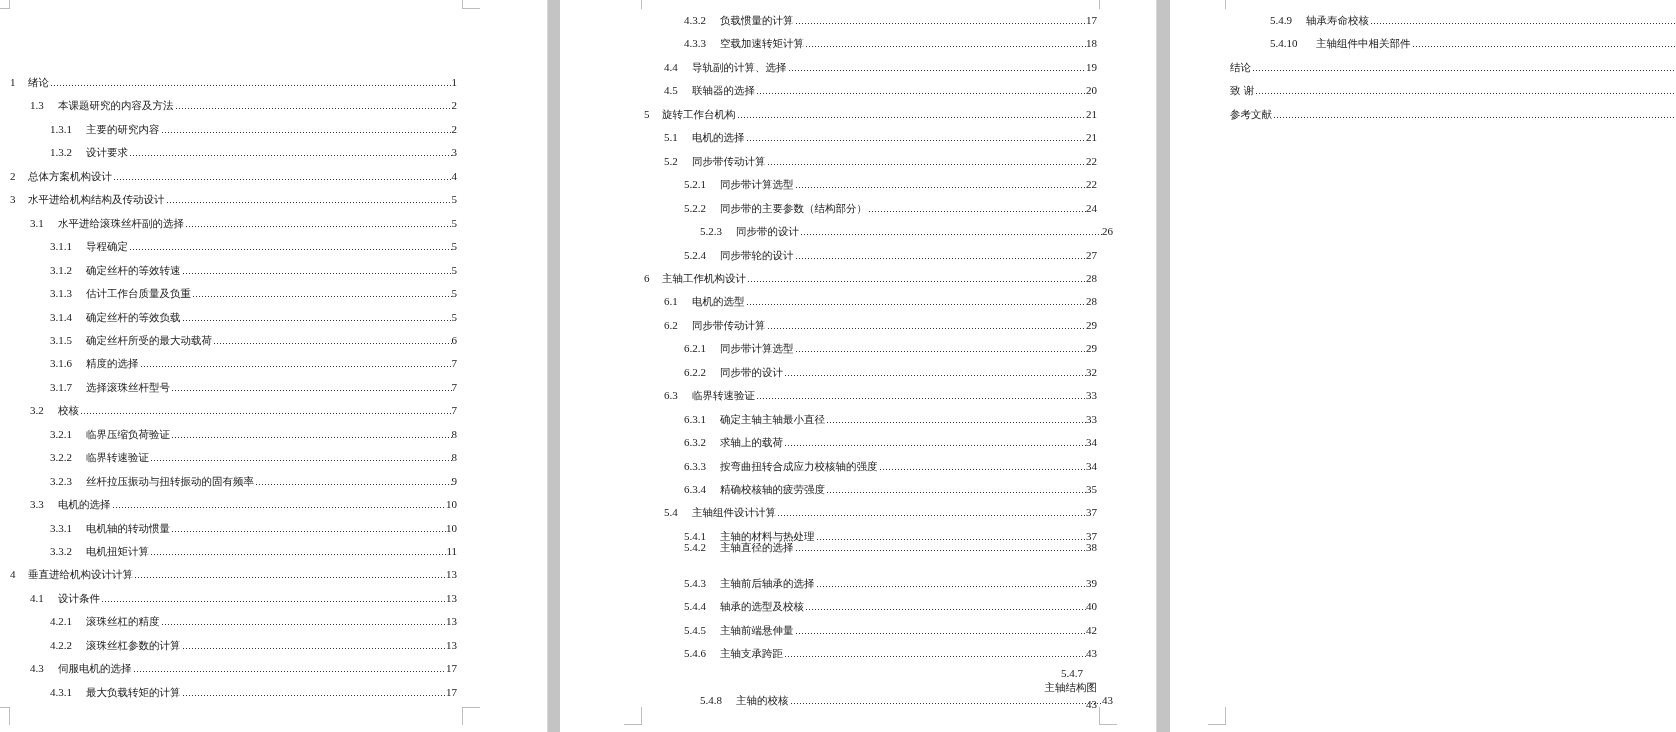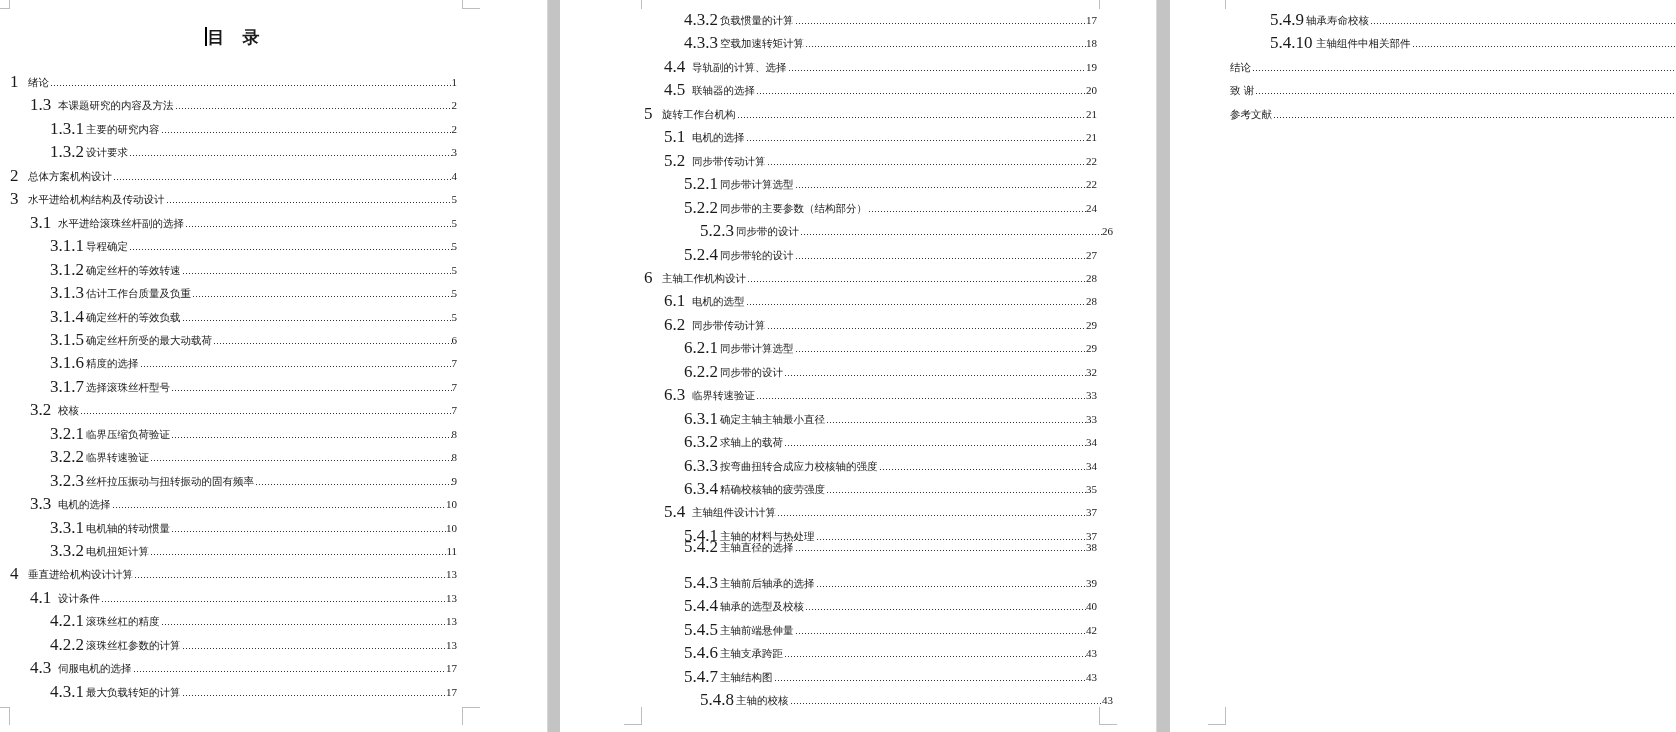--- a/index.html
+++ b/index.html
@@ -26,21 +26,21 @@
     position: absolute; left: 0; width: 470px; top: 26px; text-align: center;
     font-family: "DejaVu Sans", sans-serif; font-weight: bold; font-size: 17px; letter-spacing: 6px;
   }
   .cursor { display: inline-block; width: 2px; height: 19px; background: #000; vertical-align: -3px; margin-right: 1px; }
 
   .toc { position: absolute; }
   .row {
     position: absolute; height: 18px; display: flex; align-items: flex-end;
     font-size: 11px; line-height: 14px; white-space: nowrap;
   }
-  .num { font-family: "Liberation Serif", serif; font-size: 17px; flex: none; }
+  .num { font-family: "Liberation Serif", serif; font-size: 11px; flex: none; }
   .txt { font-family: "DejaVu Sans", sans-serif; font-size: 10.5px; flex: none; }
   .leader {
     flex: 1 1 auto; height: 1px; margin: 0 0 3px 1px;
     background-image: radial-gradient(circle, #333 0.6px, transparent 0.8px);
     background-size: 3px 2px; background-repeat: repeat-x; background-position: left center;
     min-width: 4px;
   }
   .pg { font-family: "Liberation Serif", serif; font-size: 11px; flex: none; }
 </style>
 </head>
@@ -48,23 +48,20 @@
 
 <div class="gap" style="left:547px; width:12px;"></div>
 <div class="gap" style="left:1156px; width:13px;"></div>
 
 <div class="page" style="left:0; width:547px;">
   <div class="corner c-tl" style="left:-8px; top:-9px;"></div>
   <div class="corner c-tr" style="left:462px; top:-9px;"></div>
   <div class="corner c-bl" style="left:-8px; top:707px;"></div>
   <div class="corner c-br" style="left:462px; top:707px;"></div>
 
-  <div class="toc-title">
-    <span class="cursor"></span><span>目 录</span>
-  </div>
   <div class="toc" id="toc-0">
       <div class="row" style="left: 10px; width: 447px; top: 71px;">
         <span class="num" style="width: 18px;">1</span>
         <span class="txt">绪论</span>
         <span class="leader"></span>
         <span class="pg">1</span>
       </div>
       <div class="row" style="left: 30px; width: 427px; top: 94px;">
         <span class="num" style="width: 28px;">1.3</span>
         <span class="txt">本课题研究的内容及方法</span>
@@ -391,21 +388,21 @@
         <span class="txt">主轴前端悬伸量</span>
         <span class="leader"></span>
         <span class="pg">42</span>
       </div>
       <div class="row" style="left: 124px; width: 413px; top: 642px;">
         <span class="num" style="width: 36px;">5.4.6</span>
         <span class="txt">主轴支承跨距</span>
         <span class="leader"></span>
         <span class="pg">43</span>
       </div>
-      <div class="row" style="left: 124px; width: 413px; top: 666px;">
+      <div class="row" style="left: 124px; width: 413px; top: 666px; flex-direction: column;">
         <span class="num" style="width: 36px;">5.4.7</span>
         <span class="txt">主轴结构图</span>
         <span class="leader"></span>
         <span class="pg">43</span>
       </div>
       <div class="row" style="left: 140px; width: 413px; top: 689px;">
         <span class="num" style="width: 36px;">5.4.8</span>
         <span class="txt">主轴的校核</span>
         <span class="leader"></span>
         <span class="pg">43</span>

